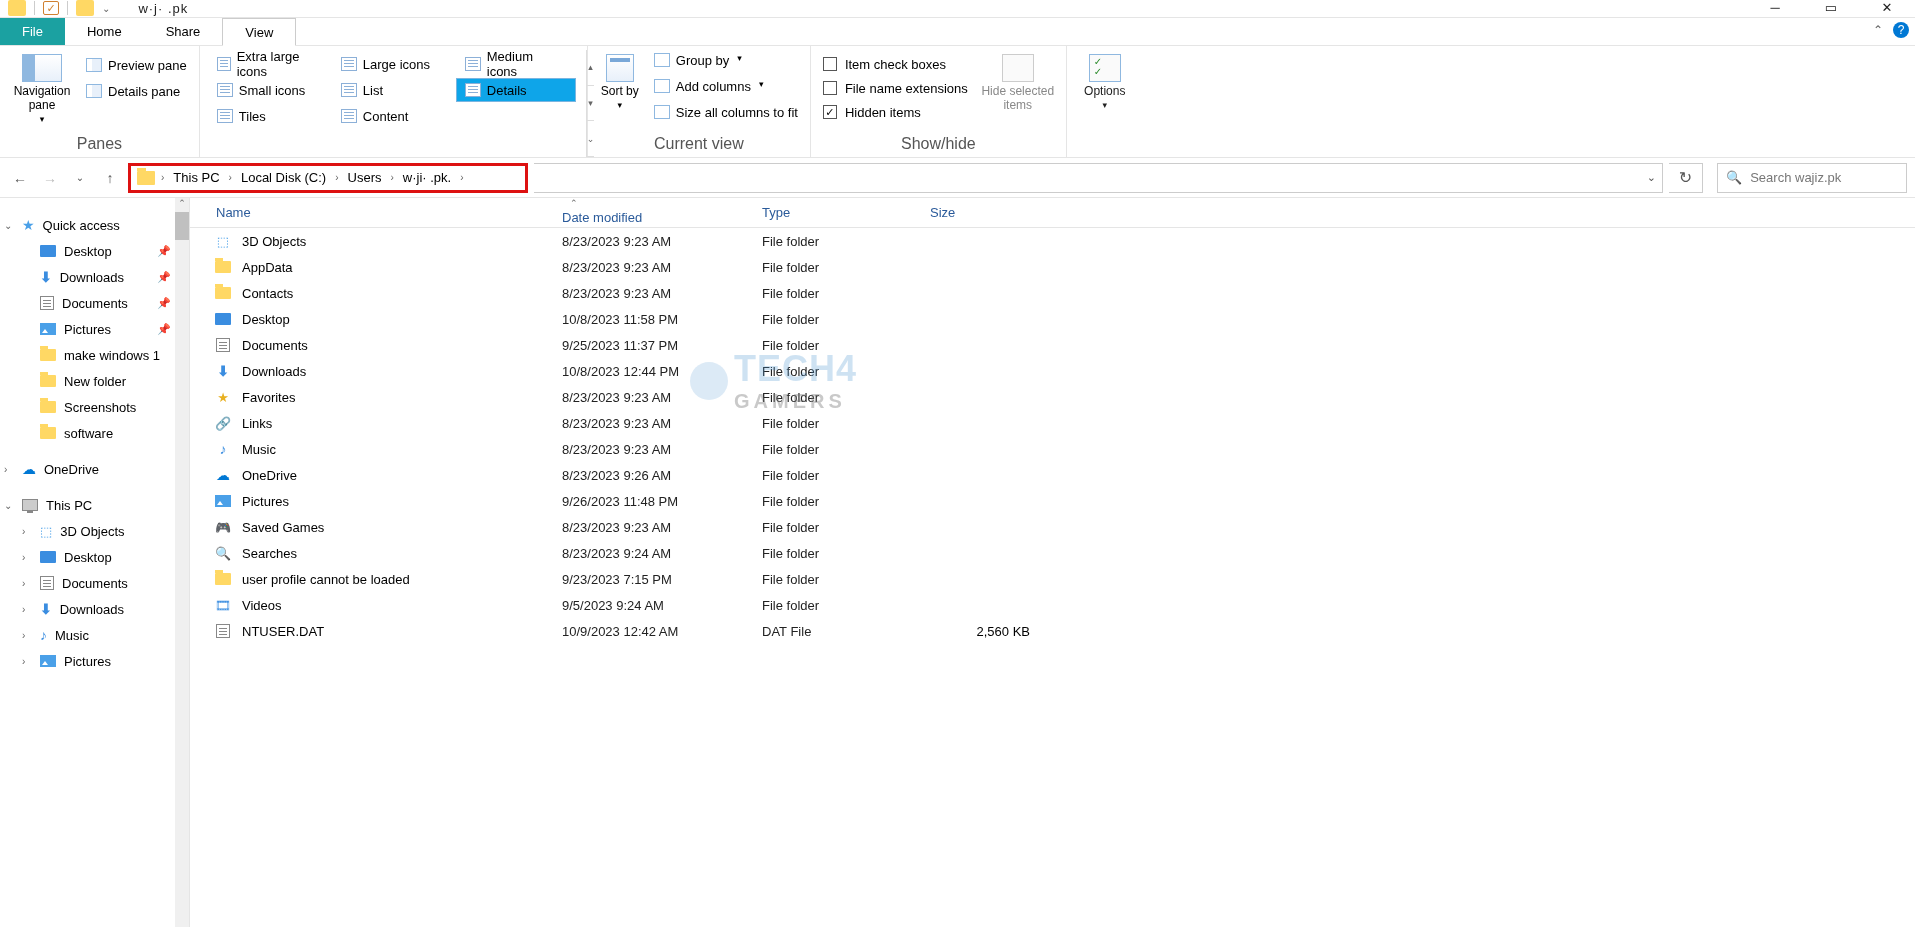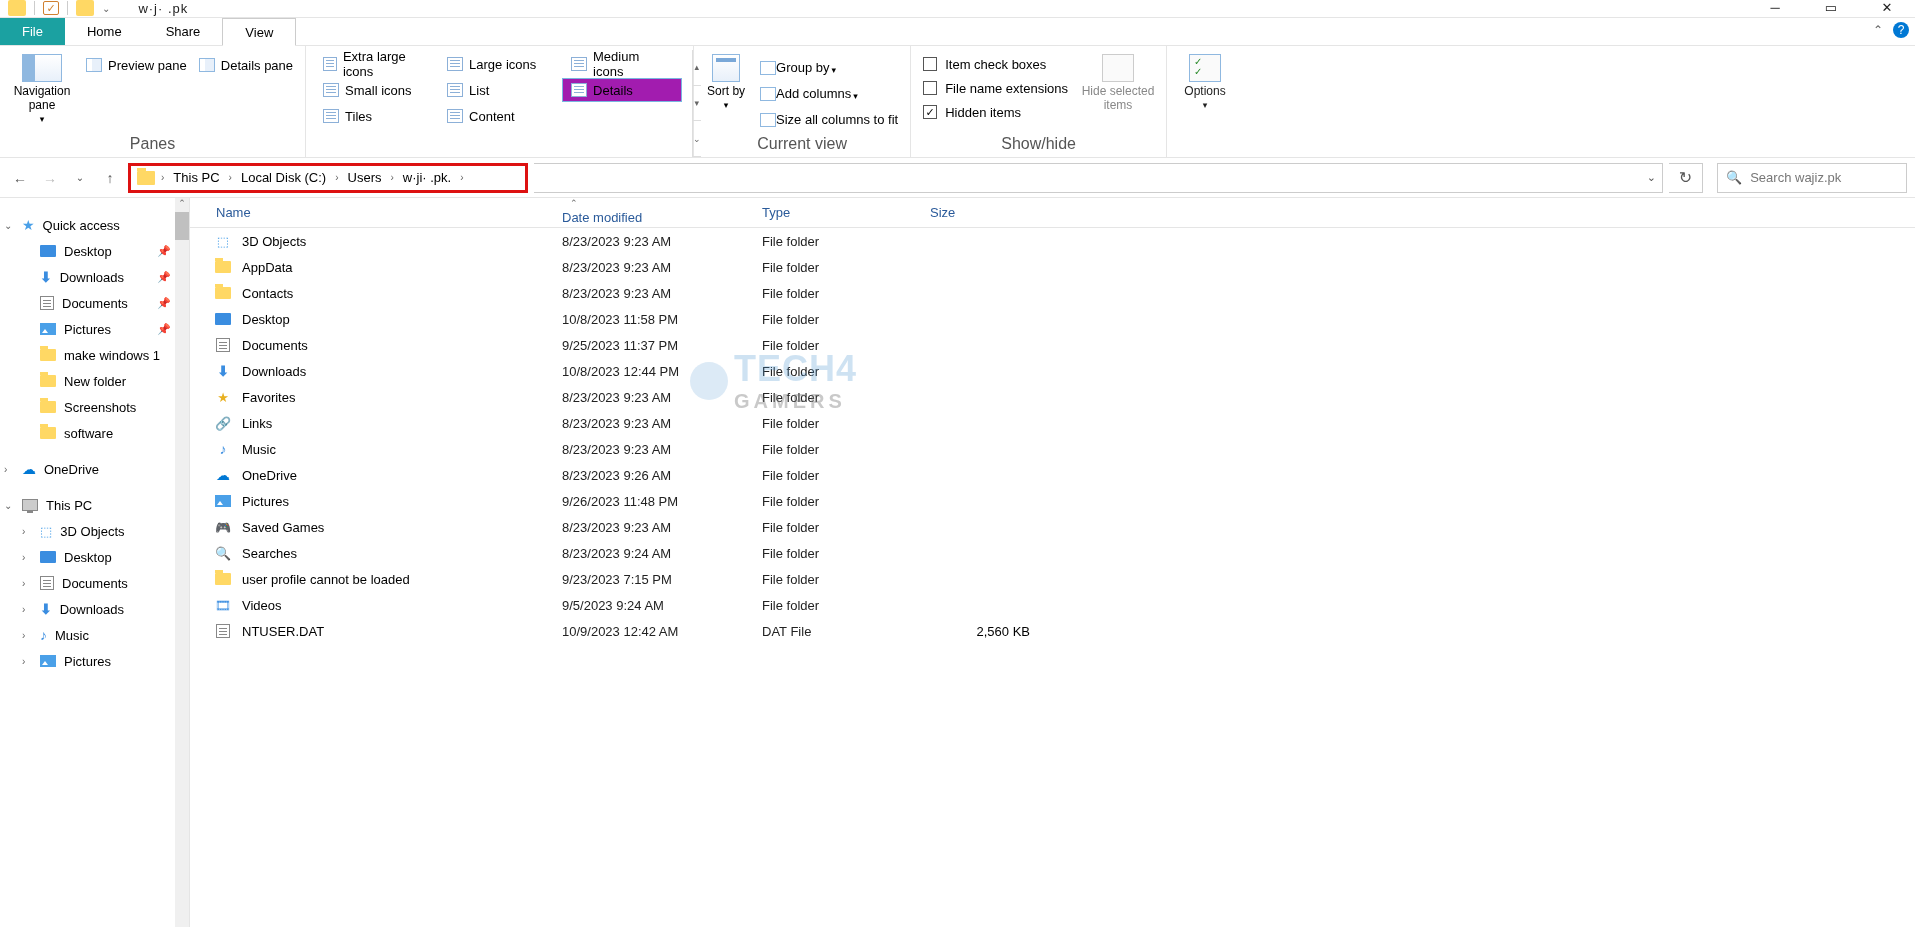--- a/index.html
+++ b/index.html
@@ -23,33 +23,33 @@
 .ribbon { height:112px; display:flex; border-bottom:1px solid #e5e5e5; }
 .group { border-right:1px solid #e5e5e5; display:flex; flex-direction:column; padding:4px 8px 0; }
 .group .body { flex:1; display:flex; gap:6px; }
 .group .label { text-align:center; font-size:16px; color:#555; padding:2px 0 4px; }
 .navpane-btn { display:flex; flex-direction:column; align-items:center; width:68px; font-size:12px; text-align:center; gap:2px; padding-top:4px; }
 .navpane-btn .ic { width:40px; height:28px; border:1px solid #8fb8e0; background:linear-gradient(#fff,#e8f0fa); display:flex; }
 .navpane-btn .ic::before { content:""; width:12px; background:#8fb8e0; }
 .small-btn { display:flex; align-items:center; gap:6px; font-size:13px; padding:2px 4px; cursor:default; height:22px; }
 .small-btn .box-ic { width:16px; height:14px; border:1px solid #8fb8e0; background:#fff; display:flex; }
 .small-btn .box-ic::after { content:""; flex:1; background:#e8f0fa; margin-left:5px; }
-.pane-right { display:flex; flex-direction:row; gap:4px; padding-top:4px;text-align:right; }
+.pane-right { display:flex; flex-direction:column; gap:4px; padding-top:4px;text-align:right; }
 .layout-grid { display:grid; grid-template-columns:repeat(3,auto); grid-auto-rows:24px; gap:2px 4px; padding-top:2px; }
 .layout-item { display:flex; align-items:center; gap:6px; padding:2px 8px; font-size:13px; border:1px solid transparent; cursor:default; min-width:120px; }
-.layout-item.sel { background:#a21caf; border:1px solid #7ab5e0; }
+.layout-item.sel { background:#0ea5e9; border:1px solid #7ab5e0; }
 .layout-item .lic { width:16px; height:14px; background:#fff; border:1px solid #8cb0d8; display:inline-block; position:relative; }
 .layout-item .lic::before { content:""; position:absolute; inset:2px; background:repeating-linear-gradient(#8cb0d8 0 1px,transparent 1px 3px); }
 .layout-scroll { width:18px; display:flex; flex-direction:column; border-left:1px solid #ddd; margin-left:4px; }
 .layout-scroll div { flex:1; display:flex; align-items:center; justify-content:center; font-size:9px; color:#666; border-bottom:1px solid #ddd; }
 .sort-btn { display:flex; flex-direction:column; align-items:center; width:48px; font-size:12px; gap:2px; padding-top:4px; }
 .sort-btn .ic { width:28px; height:28px; border:1px solid #8fb8e0; background:linear-gradient(#fff,#e8f0fa); position:relative; }
 .sort-btn .ic::before{content:"";position:absolute;left:3px;top:3px;right:3px;height:4px;background:#7aa8d8;}
 .cv-right { display:flex; flex-direction:column; gap:2px; padding-top:2px; }
-.cv-item { display:flex; align-items:flex-end; font-size:13px; padding:1px 4px; height:24px; cursor:default; }
+.cv-item { display:flex; align-items:flex-start; gap:6px; font-size:13px; padding:1px 4px; height:24px; cursor:default; }
 .cv-item .ic { width:16px; height:14px; border:1px solid #8fb8e0; background:#fff; position:relative; }
 .cb-item { display:flex; align-items:center; gap:8px; font-size:13px; padding:1px 4px; height:24px; }
 .cb-item .cb { width:14px; height:14px; border:1px solid #555; display:flex; align-items:center; justify-content:center; font-size:11px; }
 .hide-btn,.opt-btn { display:flex; flex-direction:column; align-items:center; font-size:12px; text-align:center; gap:2px; width:80px; color:#888; padding-top:4px; }
 .opt-btn { color:#222; width:60px; }
 .hide-btn .ic,.opt-btn .ic { width:32px; height:28px; border:1px solid #ccc; background:#fafafa; position:relative; }
 .opt-btn .ic { border-color:#8fb8e0; }
 .opt-btn .ic::before { content:"✓"; position:absolute; left:4px; top:1px; color:#2a8a2a; font-size:10px; }
 .opt-btn .ic::after { content:"✓"; position:absolute; left:4px; top:11px; color:#2a8a2a; font-size:10px; }
 .navrow { height:40px; display:flex; align-items:center; gap:6px; padding:0 8px; border-bottom:1px solid #e5e5e5; }

